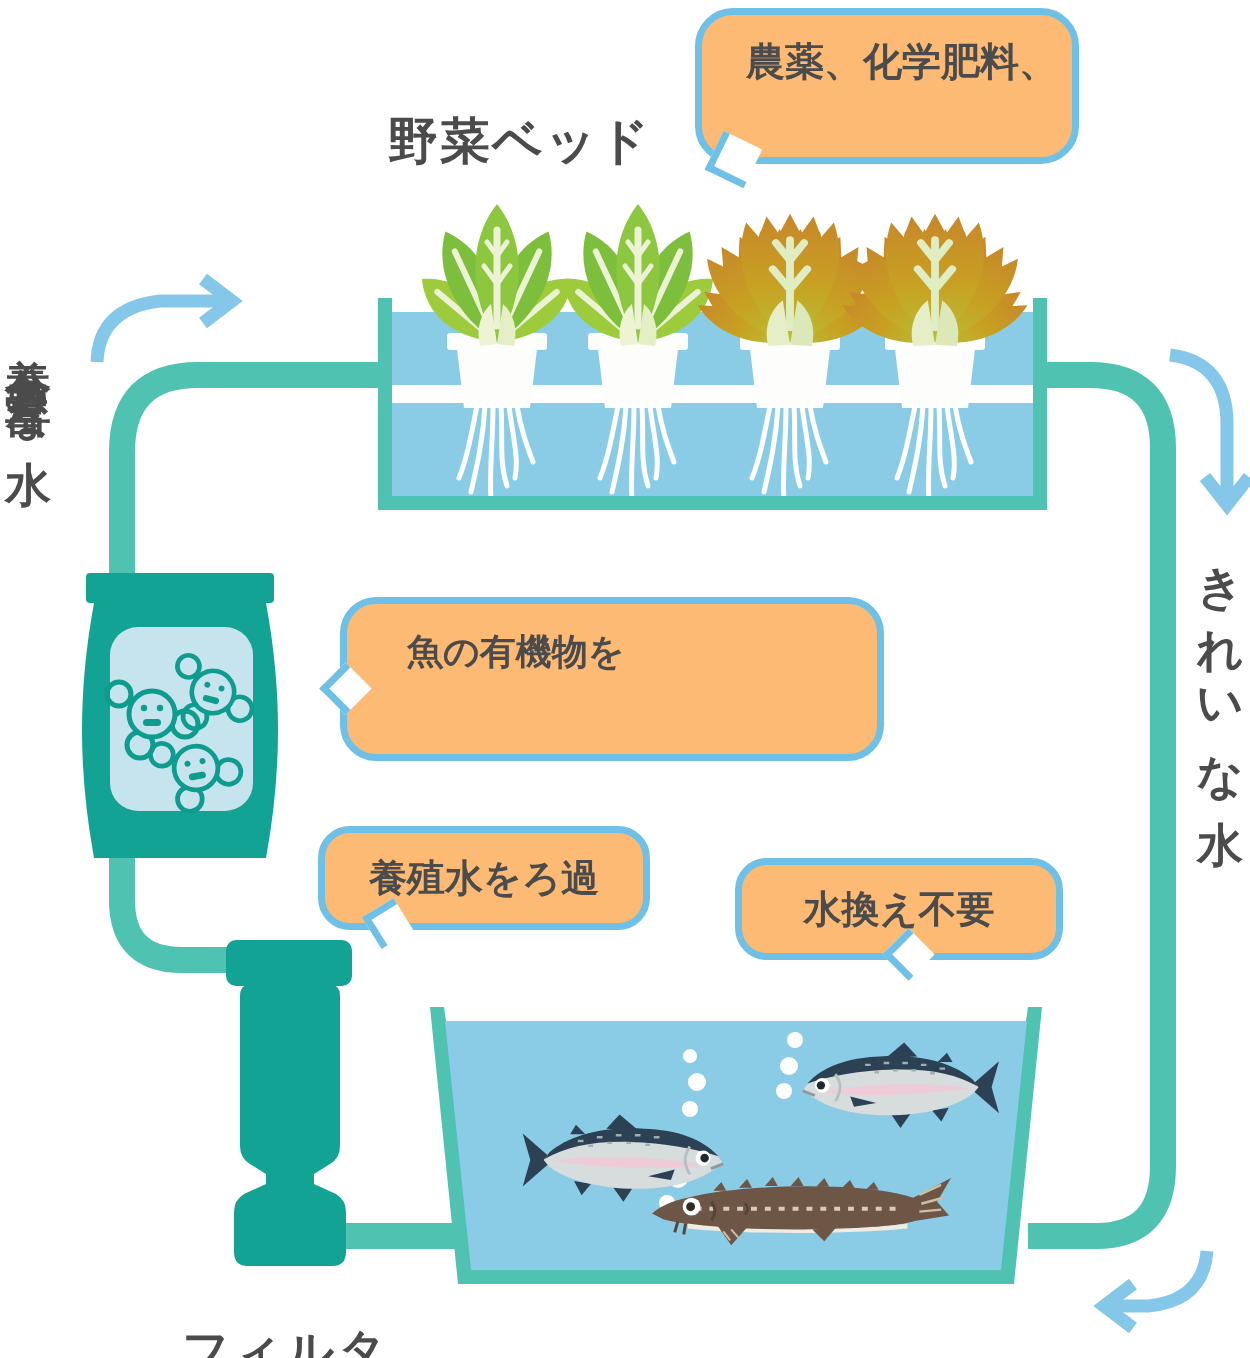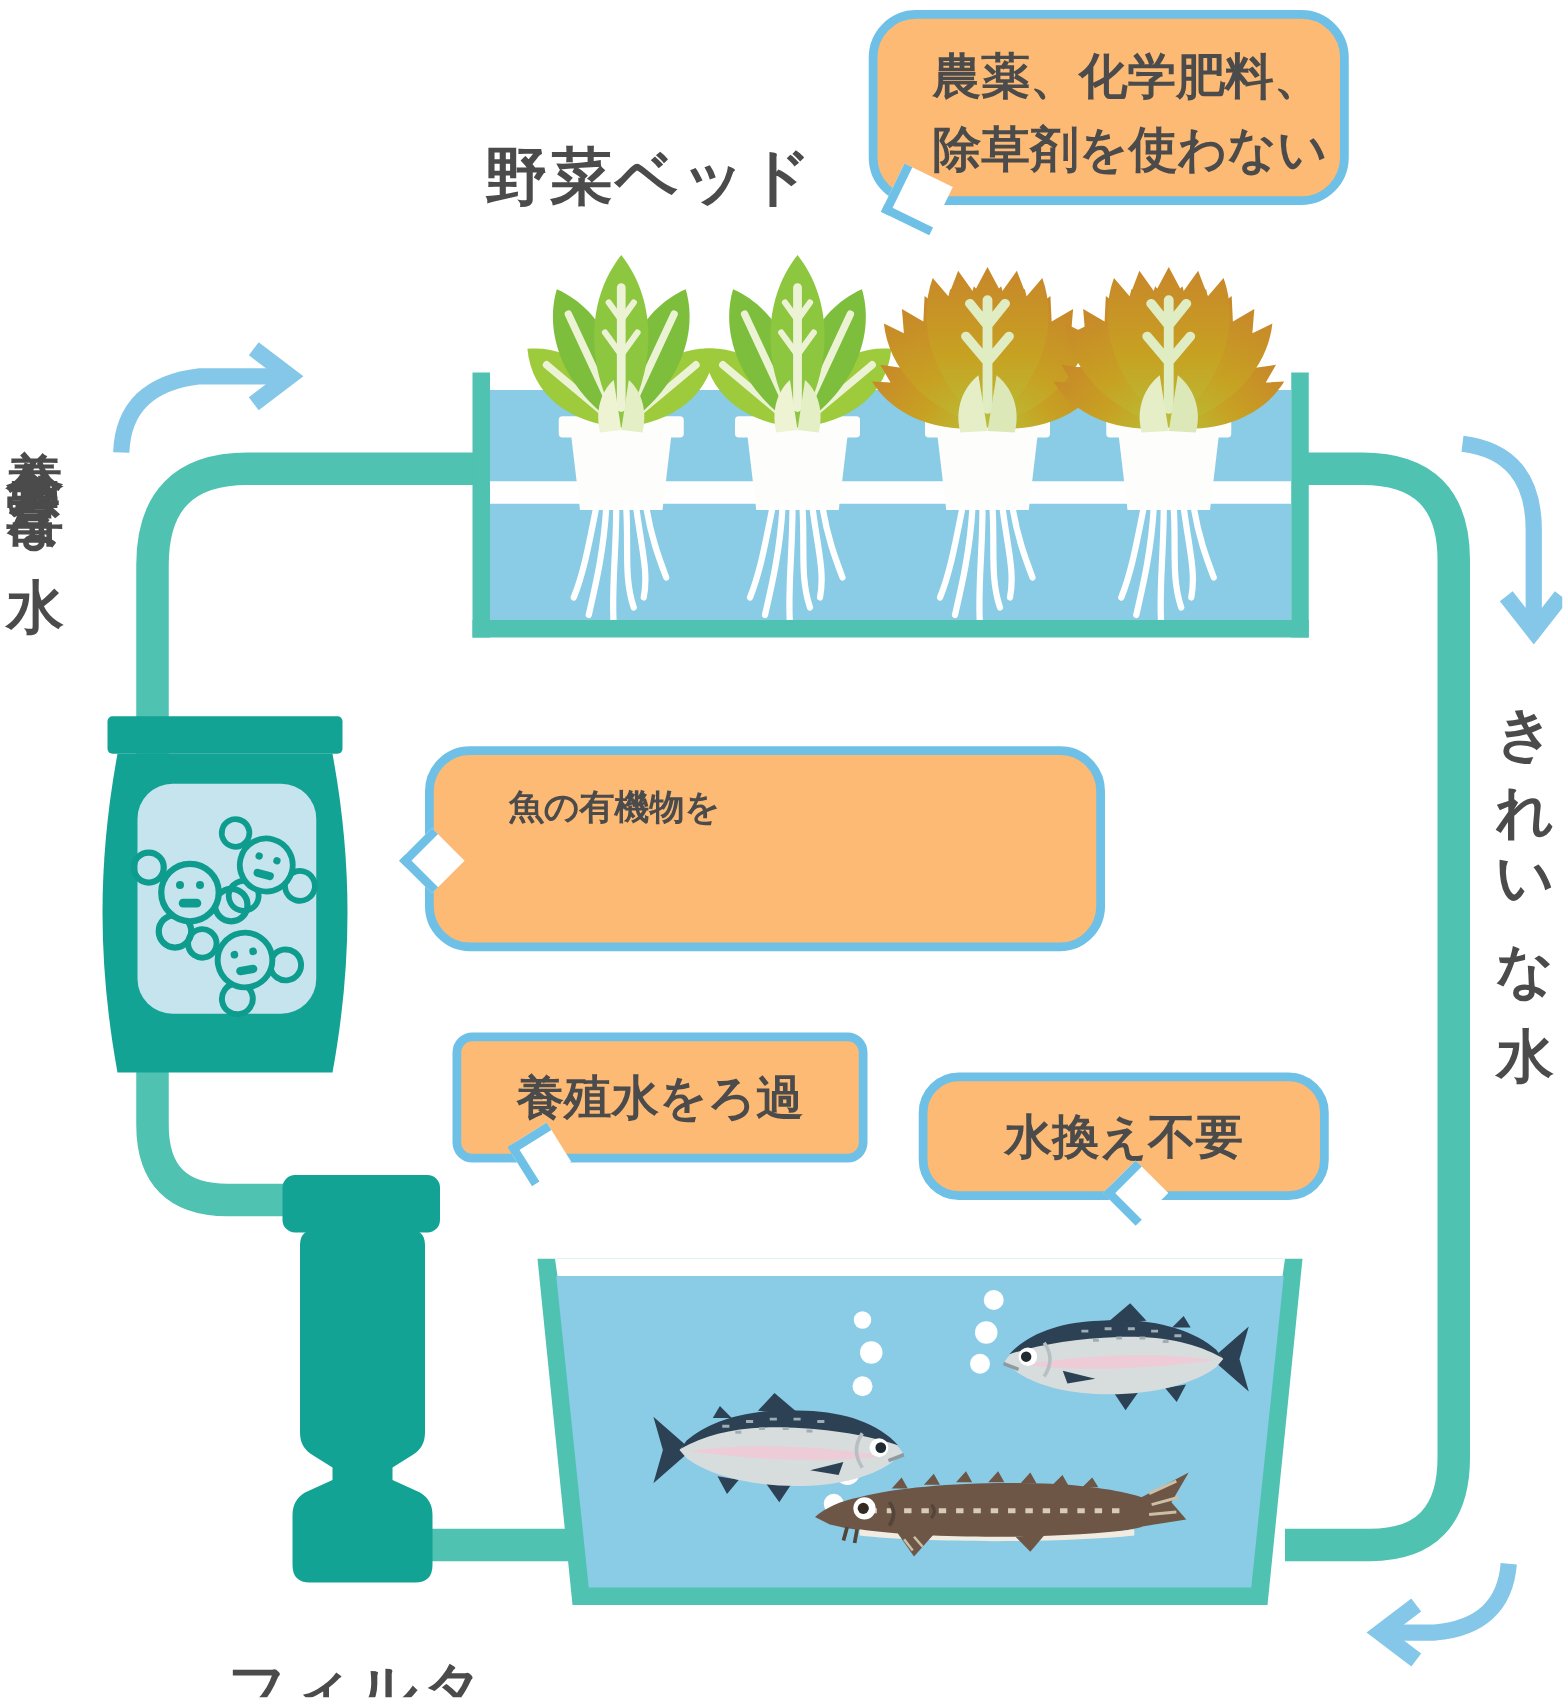--- a/index.html
+++ b/index.html
@@ -16,24 +16,24 @@
   .vtext-right{left:1198px;top:534px;}
   .bubble{position:absolute;background:#fdba74;border:7px solid #6fc0e6;box-sizing:border-box;
           color:#4b4b4b;font-weight:600;}
   .bubble .tail{position:absolute;background:#fff;}
   .tail-dl{border-left:7px solid #6fc0e6;border-bottom:7px solid #6fc0e6;}
   .tail-l{border-left:7px solid #6fc0e6;border-top:7px solid #6fc0e6;}
   .b-chem{left:695px;top:8px;width:384px;height:156px;border-radius:38px;
           font-size:39px;line-height:1.5;padding:18px 0 0 44px;}
   .b-chem .tail{width:36px;height:36px;left:10px;bottom:-24px;transform:rotate(26deg);}
   .b-micro{left:340px;top:597px;width:544px;height:164px;border-radius:36px;
-           font-size:28px;line-height:1.55;padding:20px 0 0 60px;}
+           font-size:36px;line-height:1.55;padding:20px 0 0 60px;}
   .b-micro .tail{width:30px;height:30px;left:-20px;top:66px;transform:rotate(-45deg);}
-  .b-filt{left:318px;top:826px;width:332px;height:104px;border-radius:16px;
-          font-size:38px;display:flex;align-items:center;justify-content:center;margin-left:44px;}
+  .b-filt{left:318px;top:826px;width:332px;height:104px;border-radius:32px;
+          font-size:38px;display:flex;align-items:center;justify-content:center;}
   .b-filt .tail{width:30px;height:30px;left:44px;bottom:-19px;transform:rotate(58deg);}
   .b-nochange{left:735px;top:858px;width:328px;height:102px;border-radius:32px;
           font-size:38px;display:flex;align-items:center;justify-content:center;text-align:center;}
   .b-nochange .tail{width:30px;height:30px;left:148px;bottom:-20px;transform:rotate(45deg);}
 </style>
 </head>
 <body>
 
 <div class="stage">
 
@@ -223,21 +223,20 @@
   </g>
 </svg>
 
 <div class="label title">野菜ベッド</div>
 
 <div class="vtext vtext-left">養分豊富な水</div>
 <div class="vtext vtext-right">きれいな水</div>
 
 <div class="bubble b-chem">
   <div>農薬、化学肥料、</div>
-  <div>除草剤を使わない</div>
   <span class="tail tail-dl"></span>
 </div>
 
 <div class="bubble b-micro">
   <div>魚の有機物を</div>
   <span class="tail tail-l"></span>
 </div>
 
 <div class="bubble b-filt">
   <div>養殖水をろ過</div>

